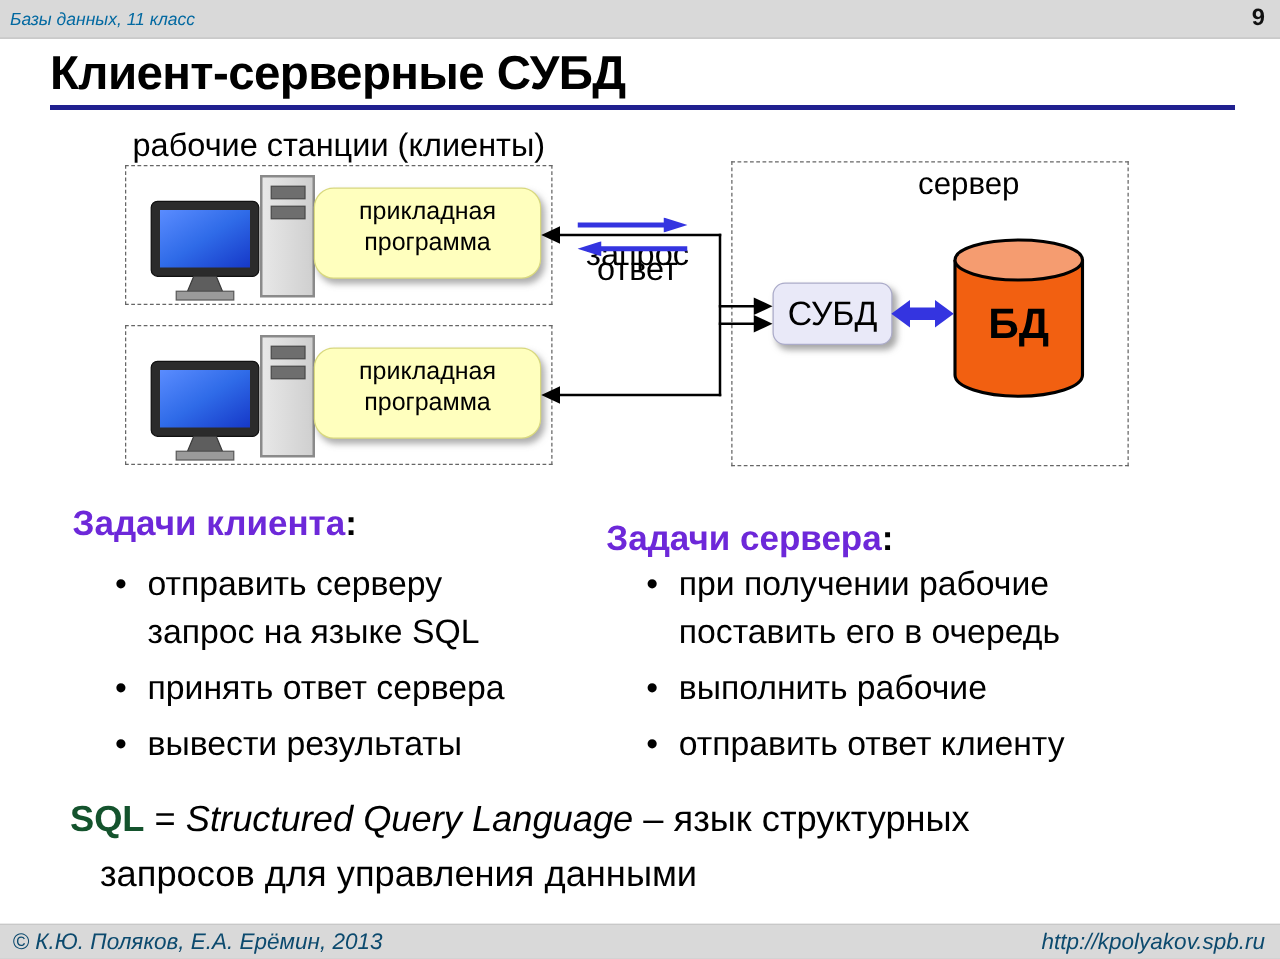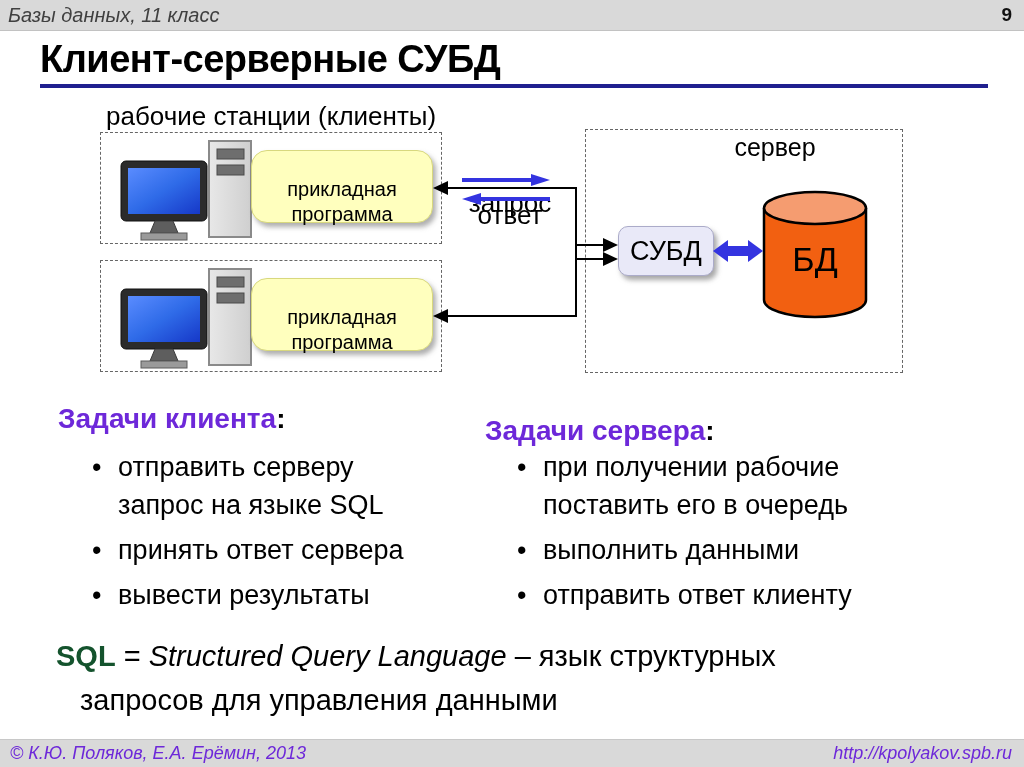--- a/index.html
+++ b/index.html
@@ -9,57 +9,57 @@
     font-family:"Liberation Sans", sans-serif; color:#000; overflow:hidden;
     margin:0 auto;
   }
   
   .topbar {
     position:absolute; left:0; top:0; width:1024px; height:31px;
     background:#D9D9D9; border-bottom:1px solid #C2C2C2;
     display:flex; align-items:center; justify-content:space-between;
     padding:0 12px 0 8px;
   }
-  .topbar-title { font-style:italic; font-size:20px; color:#404040; }
+  .topbar-title { font-style:italic; font-size:14px; color:#0369a1; }
   .topbar-page  { font-weight:bold; font-size:19px; color:#111; }
   .footbar {
     position:absolute; left:0; top:739px; width:1024px; height:28px;
     background:#D9D9D9; border-top:1px solid #C8C8C8;
     display:flex; align-items:center; justify-content:space-between;
     padding:0 12px 0 10px;
   }
-  .footbar span { font-style:italic; font-size:18px; color:#6d28d9; }
+  .footbar span { font-style:italic; font-size:18px; color:#0c4a6e; }
   
   .slide-title {
     position:absolute; left:40px; top:38px; font-size:38px; font-weight:bold;
     letter-spacing:-0.5px; white-space:nowrap;
   }
   .title-rule { position:absolute; left:40px; top:84px; width:948px; height:4px; background:#20208F; }
   
   .ws-label { position:absolute; left:106px; top:101px; font-size:26px; }
   .dash-box { position:absolute; border:1px dashed #666; background:#fff; }
   .client-1 { left:100px; top:132px; width:342px; height:112px; }
   .client-2 { left:100px; top:260px; width:342px; height:112px; }
   .server-box { left:585px; top:129px; width:318px; height:244px; }
   .server-label { position:absolute; left:616px; top:133px; width:318px; text-align:center; font-size:25px; }
   .pc { position:absolute; left:12px; top:4px; }
   .app-box {
     position:absolute; left:150px; top:17px; width:182px; height:73px;
     background:#FFFFBE; border:1px solid #D8D87E; border-radius:16px;
     box-shadow:3px 4px 5px rgba(110,110,110,0.55);
-    text-align:center; font-size:20px; line-height:25px; padding-top:26px;
+    text-align:center; font-size:20px; line-height:25px; padding-top:6px;
   }
   .dbms-box {
     position:absolute; left:618px; top:226px; width:96px; height:50px;
     background:#E9E9F8; border:1px solid #ABABC9; border-radius:10px;
     box-shadow:3px 4px 5px rgba(110,110,110,0.6);
     text-align:center; font-size:27px; line-height:48px;
   }
   .cyl { position:absolute; left:762px; top:189px; }
-  .db-label { position:absolute; left:762px; top:240px; width:106px; text-align:center; font-size:34px; }
+  .db-label { position:absolute; left:762px; top:240px; width:106px; text-align:center; font-size:34px;font-weight:bold; }
   .req-label { position:absolute; left:450px; top:144px; width:120px; text-align:center; font-size:26px;margin-top:44px; }
   .resp-label{ position:absolute; left:450px; top:200px; width:120px; text-align:center; font-size:26px; }
   .blue-arrow { position:absolute; }
   
   .hline { position:absolute; height:2px; background:#000; }
   .vline { position:absolute; width:2px; background:#000; }
   .ah-left  { position:absolute; width:0; height:0; border-top:7px solid transparent; border-bottom:7px solid transparent; border-right:15px solid #000; }
   .ah-right { position:absolute; width:0; height:0; border-top:7px solid transparent; border-bottom:7px solid transparent; border-left:15px solid #000; }
   
   .task-head { position:absolute; font-size:28px; font-weight:bold; white-space:nowrap; }
@@ -193,21 +193,21 @@
     <span class="head-main">Задачи сервера</span><span>:</span>
   </div>
   <ul class="task-list list-server">
     <li>
         <span class="dot">•</span>
         <span class="btext">при получении рабочие
 поставить его в очередь</span>
       </li>
     <li>
         <span class="dot">•</span>
-        <span class="btext">выполнить данными</span>
+        <span class="btext">выполнить рабочие</span>
       </li>
     <li>
         <span class="dot">•</span>
         <span class="btext">отправить ответ клиенту</span>
       </li>
   </ul>
 
   <div class="sql-note">
     <div>
       <span class="sql-term">SQL</span>

